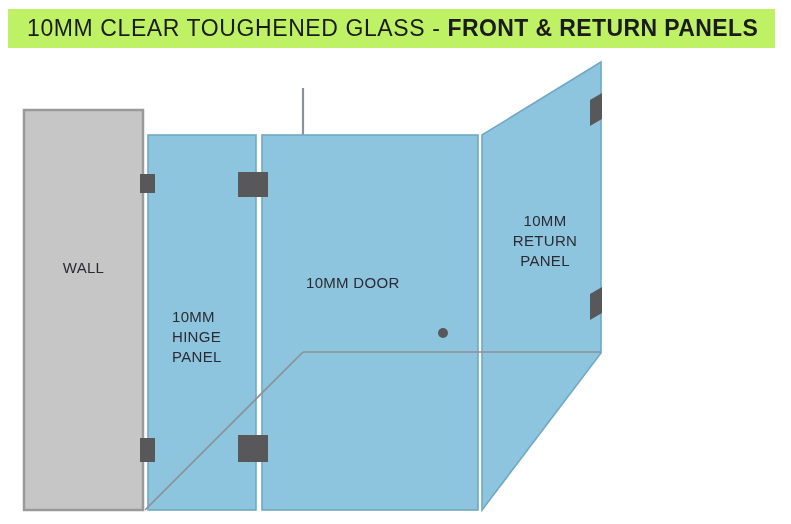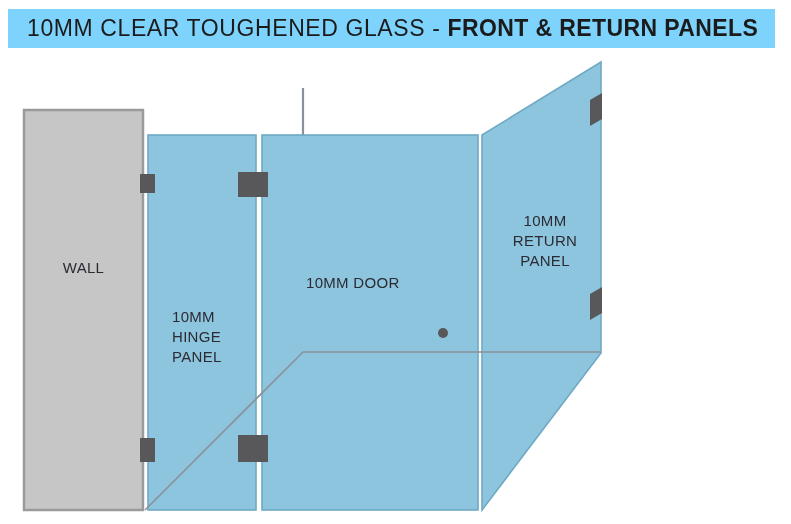--- a/index.html
+++ b/index.html
@@ -57,21 +57,21 @@
     font-size: 15px;
     fill: #2b2b33;
     letter-spacing: 0.3px;
   }
 </style>
 </head>
 <body style="background: rgb(255, 255, 255);">
 
 <div id="page">
 
-  <div id="title-bar" style="background: #7dd3fc;">
+  <div id="title-bar" style="background: #bef264;">
     <div id="title-text" style="color: rgb(27, 27, 27);">
       <span class="title-prefix">10MM CLEAR TOUGHENED GLASS - </span><span class="title-emphasis">FRONT &amp; RETURN PANELS</span>
     </div>
   </div>
 
   <svg id="diagram" viewBox="0 0 791 476">
 
     <line x1="303" y1="40" x2="303" y2="304" stroke="#8a9199" stroke-width="2.2"></line>
 
     <rect x="24" y="62" width="119" height="400" fill="#c6c6c6" stroke="#9a9a9a" stroke-width="2.5"></rect>

